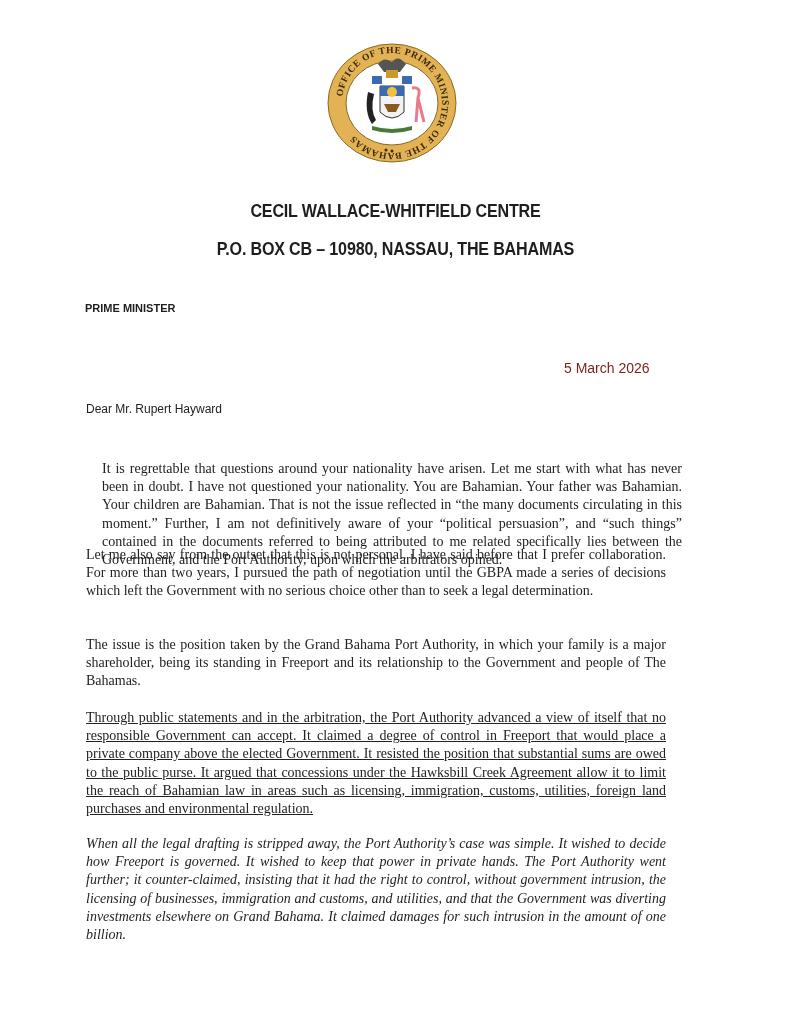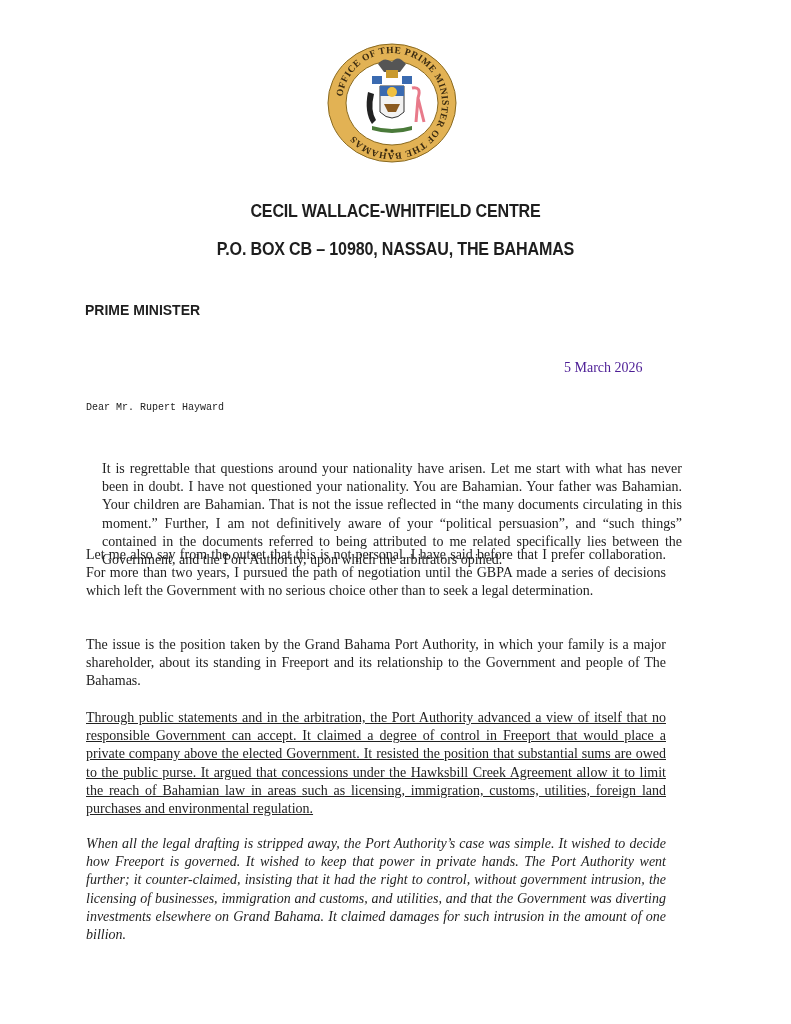--- a/index.html
+++ b/index.html
@@ -2,23 +2,23 @@
 <html><head>
   <meta charset="utf-8">
   <style>
     html, body { margin: 0; padding: 0; background: #ffffff; }
     body { width: 791px; height: 1024px; position: relative; overflow: hidden; }
     .page { position: absolute; left: 0; top: 0; width: 791px; height: 1024px; background: #fff; }
     .seal { position: absolute; left: 326px; top: 42px; width: 132px; height: 122px; }
     .hdr { position: absolute; left: 0; width: 791px; text-align: center; font-family: "Liberation Sans", sans-serif; font-weight: bold; color: #1e1e1e; font-size: 17.5px; letter-spacing: -0.2px; transform: scaleX(0.92); transform-origin: center; }
     .hdr1 { top: 201px; }
     .hdr2 { top: 239px; }
-    .role { position: absolute; left: 85px; top: 302px; font-family: "Liberation Sans", sans-serif; font-weight: bold; font-size: 14px; color: #1e1e1e; }
-    .date { position: absolute; left: 564px; top: 360px; font-family: Liberation Serif, serif; font-size: 14px; color: #4c1d95; }
-    .salutation { position: absolute; left: 86px; top: 402px; font-family: Liberation Mono, monospace; font-size: 10px; color: #222; }
+    .role { position: absolute; left: 85px; top: 302px; font-family: "Liberation Sans", sans-serif; font-weight: bold; font-size: 11px; color: #1e1e1e; }
+    .date { position: absolute; left: 564px; top: 360px; font-family: Liberation Sans, sans-serif; font-size: 14px; color: #7f1d1d; }
+    .salutation { position: absolute; left: 86px; top: 402px; font-family: Liberation Sans, sans-serif; font-size: 12px; color: #222; }
     .para { position: absolute; left: 86px; width: 580px; font-family: "Liberation Serif", serif; font-size: 14px; line-height: 18.2px; color: #222; text-align: justify; }
     .p1 { top: 460px; margin-left: 16px; }
     .p2 { top: 546px; }
     .p3 { top: 636px; }
     .p4 { top: 709px; text-decoration: underline; }
     .p5 { top: 835px; font-style: italic; }
   </style>
 </head>
 <body>
 
@@ -55,17 +55,17 @@
   <div class="hdr hdr2">P.O. BOX CB – 10980, NASSAU, THE BAHAMAS</div>
 
   <div class="role">PRIME MINISTER</div>
 
   <div class="date">5 March 2026</div>
 
   <div class="salutation">Dear Mr. Rupert Hayward</div>
 
   <div class="para p1">It is regrettable that questions around your nationality have arisen. Let me start with what has never been in doubt. I have not questioned your nationality. You are Bahamian. Your father was Bahamian. Your children are Bahamian. That is not the issue reflected in “the many documents circulating in this moment.” Further, I am not definitively aware of your “political persuasion”, and “such things” contained in the documents referred to being attributed to me related specifically lies between the Government, and the Port Authority, upon which the arbitrators opined.</div>
   <div class="para p2">Let me also say from the outset that this is not personal. I have said before that I prefer collaboration. For more than two years, I pursued the path of negotiation until the GBPA made a series of decisions which left the Government with no serious choice other than to seek a legal determination.</div>
-  <div class="para p3">The issue is the position taken by the Grand Bahama Port Authority, in which your family is a major shareholder, about its standing in Freeport and its relationship to the Government and people of The Bahamas.</div>
+  <div class="para p3">The issue is the position taken by the Grand Bahama Port Authority, in which your family is a major shareholder, being its standing in Freeport and its relationship to the Government and people of The Bahamas.</div>
   <div class="para p4">Through public statements and in the arbitration, the Port Authority advanced a view of itself that no responsible Government can accept. It claimed a degree of control in Freeport that would place a private company above the elected Government. It resisted the position that substantial sums are owed to the public purse. It argued that concessions under the Hawksbill Creek Agreement allow it to limit the reach of Bahamian law in areas such as licensing, immigration, customs, utilities, foreign land purchases and environmental regulation.</div>
   <div class="para p5">When all the legal drafting is stripped away, the Port Authority’s case was simple. It wished to decide how Freeport is governed. It wished to keep that power in private hands. The Port Authority went further; it counter-claimed, insisting that it had the right to control, without government intrusion, the licensing of businesses, immigration and customs, and utilities, and that the Government was diverting investments elsewhere on Grand Bahama. It claimed damages for such intrusion in the amount of one billion.</div>
 
 </div>
 
 </body></html>

